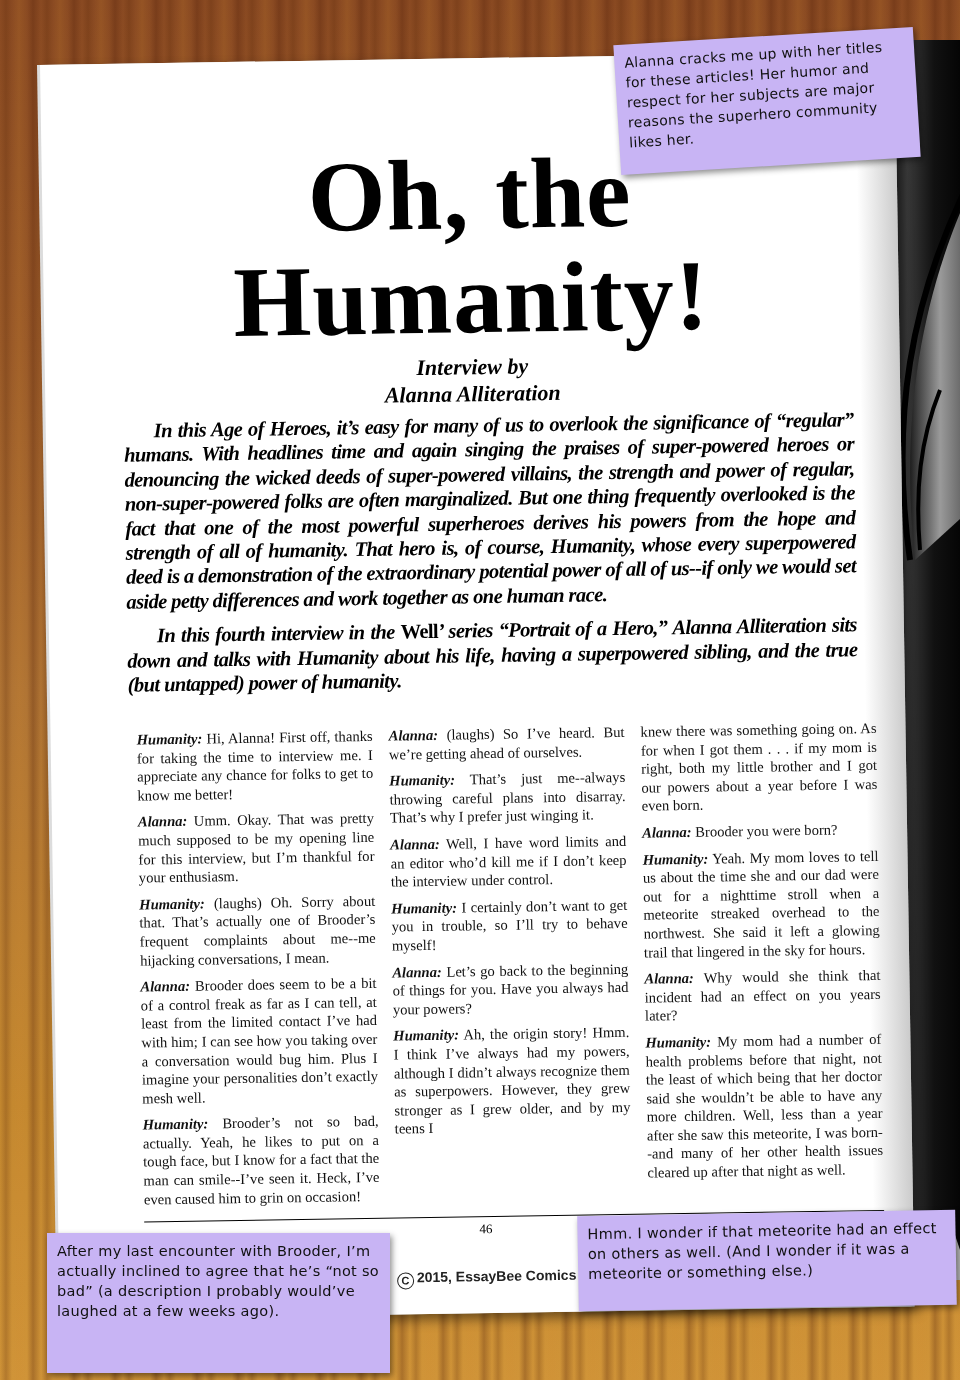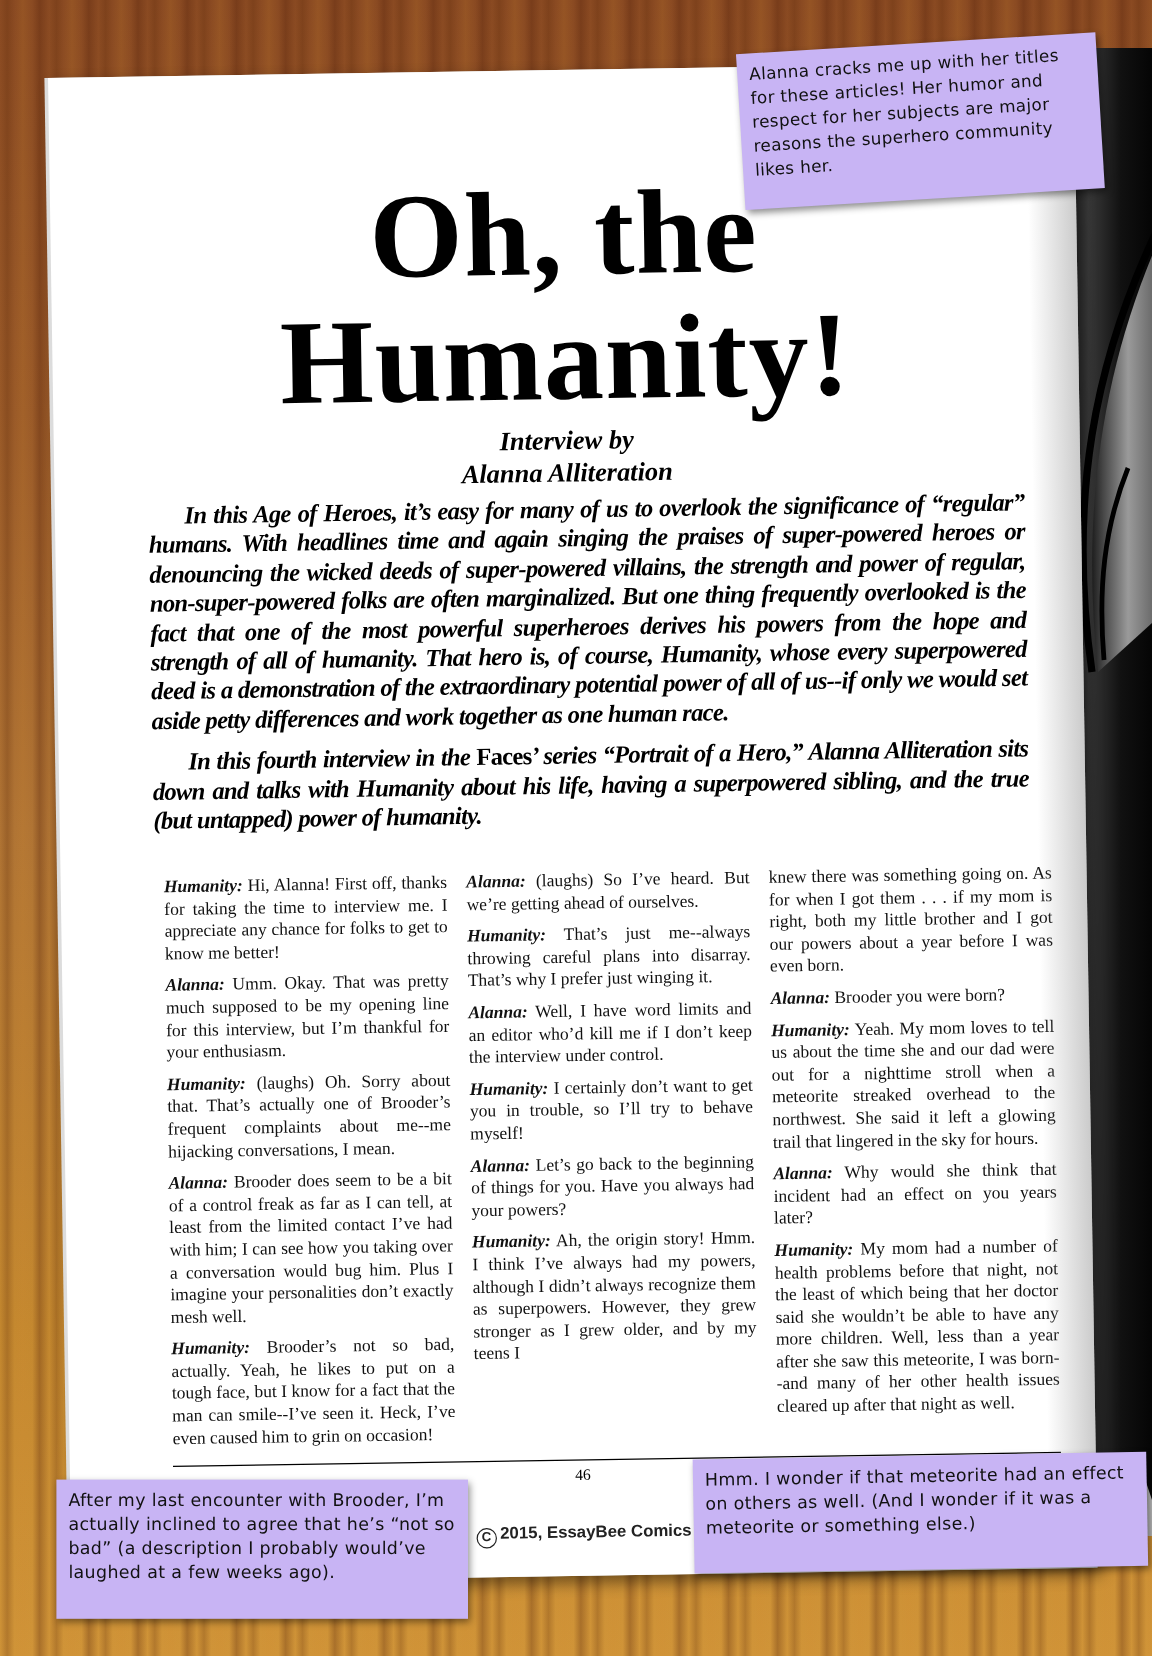--- a/index.html
+++ b/index.html
@@ -76,21 +76,21 @@
   }
 
   .note {
     position: absolute; background: #c8b4f4;
     box-shadow: 2px 3px 6px rgba(0,0,0,0.45);
     font-family: "DejaVu Sans", sans-serif; color: #111;
     font-size: 14.5px; line-height: 20px; letter-spacing: 0.3px;
     padding: 8px 10px; box-sizing: border-box;
   }
   .note-1 { left: 617px; top: 36px; width: 300px; height: 130px; transform: rotate(-3.5deg); font-size: 14px; }
-  .note-2 { left: 47px; top: 1233px; width: 343px; height: 116px; }
+  .note-2 { left: 47px; top: 1233px; width: 343px; height: 140px; }
   .note-3 { left: 578px; top: 1213px; width: 378px; height: 95px; transform: rotate(-1deg); }
 </style>
 </head>
 <body>
 
 <div class="behind-art">
   <svg width="90" height="1240" viewBox="0 0 90 1240">
     <defs>
       <linearGradient id="g1" x1="0" x2="1">
         <stop offset="0" stop-color="#222"></stop>
@@ -112,21 +112,21 @@
     <div>Humanity!</div>
   </div>
 
   <div class="byline">
     <div>Interview by</div>
     <div>Alanna Alliteration</div>
   </div>
 
   <div class="intro">
     <p>In this Age of Heroes, it’s easy for many of us to overlook the significance of “regular” humans. With headlines time and again singing the praises of super-powered heroes or denouncing the wicked deeds of super-powered villains, the strength and power of regular, non-super-powered folks are often marginalized. But one thing frequently overlooked is the fact that one of the most powerful superheroes derives his powers from the hope and strength of all of humanity. That hero is, of course, Humanity, whose every superpowered deed is a demonstration of the extraordinary potential power of all of us--if only we would set aside petty differences and work together as one human race.</p>
-    <p><span>In this fourth interview in the </span><span class="roman">Faces</span><span>’ series “Portrait of a Hero,” Alanna Alliteration sits down and talks with Humanity about his life, having a superpowered sibling, and the true (but untapped) power of humanity.</span></p>
+    <p><span>In this fourth interview in the </span><span class="roman">Well</span><span>’ series “Portrait of a Hero,” Alanna Alliteration sits down and talks with Humanity about his life, having a superpowered sibling, and the true (but untapped) power of humanity.</span></p>
   </div>
 
   <div class="columns">
     <div class="col">
         <p><span class="spk">Humanity:</span> Hi, Alanna! First off, thanks for taking the time to interview me. I appreciate any chance for folks to get to know me better!</p>
         <p><span class="spk">Alanna:</span> Umm. Okay. That was pretty much supposed to be my opening line for this interview, but I’m thankful for your enthusiasm.</p>
         <p><span class="spk">Humanity:</span> (<span class="it">laughs</span>) Oh. Sorry about that. That’s actually one of Brooder’s frequent complaints about me--me hijacking conversations, I mean.</p>
         <p><span class="spk">Alanna:</span> Brooder does seem to be a bit of a control freak as far as I can tell, at least from the limited contact I’ve had with him; I can see how you taking over a conversation would bug him. Plus I imagine your personalities don’t exactly mesh well.</p>
         <p><span class="spk">Humanity:</span> Brooder’s not so bad, actually. Yeah, he likes to put on a tough face, but I know for a fact that the man can smile--I’ve seen it. Heck, I’ve even caused him to grin on occasion!</p>
       </div>

